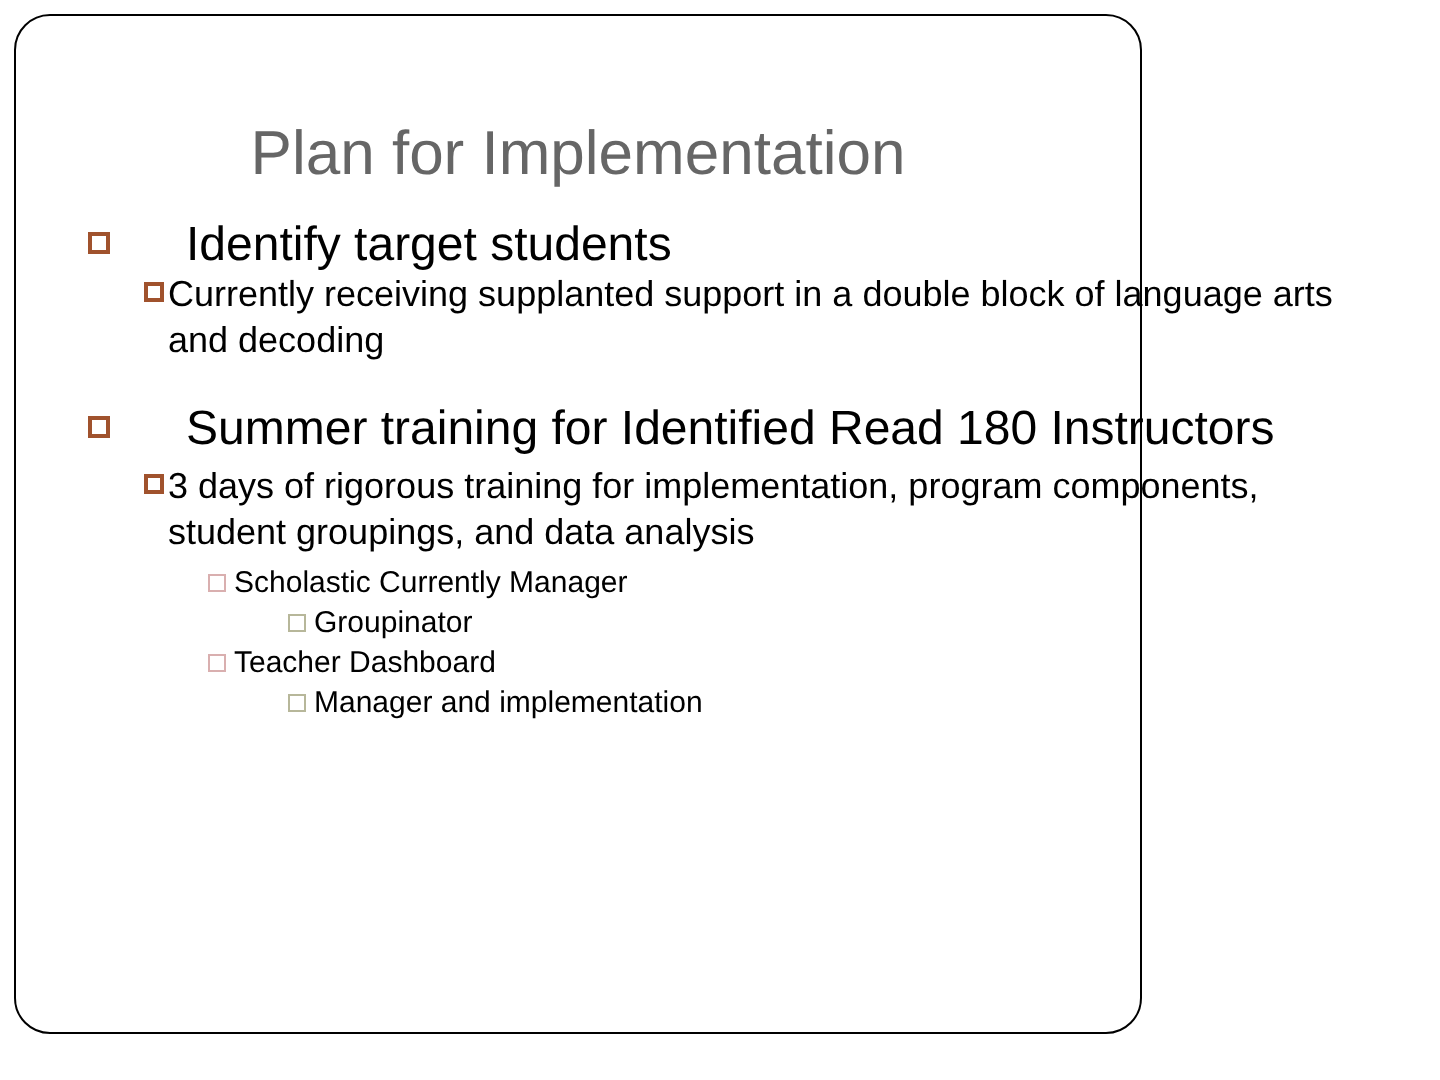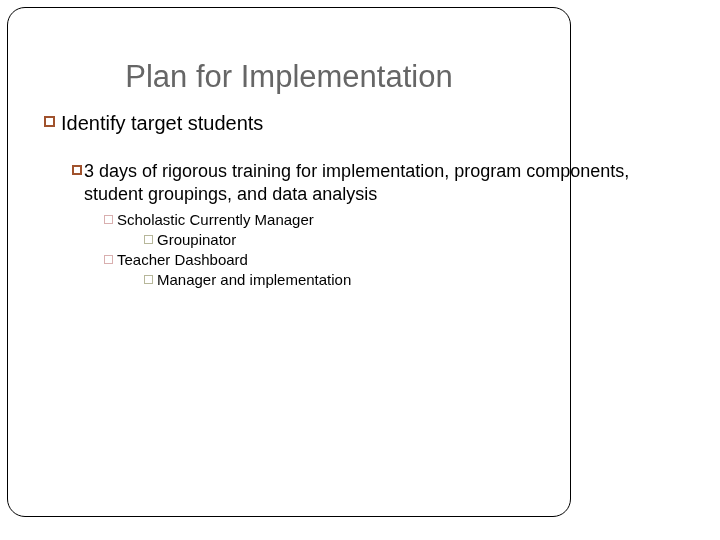--- a/index.html
+++ b/index.html
@@ -51,21 +51,21 @@
     flex: 0 0 auto;
     display: inline-block;
     box-sizing: border-box;
     background: transparent;
   }
   .bullet-text {
     flex: 1 1 auto;
   }
 
   
-  .lvl1 { margin-left: 0px; font-size: 20px; line-height: 26px; }
+  .lvl1 { margin-left: 0px; font-size: 24px; line-height: 26px; gap: 32px; }
   .lvl1 .bullet-mark {
     width: 11px; height: 11px;
     border: 2px solid #A0522D;
     margin: 6px 6px 0 0;
   }
   
   .lvl2 { margin-left: 28px; font-size: 18px; line-height: 23px; }
   .lvl2 .bullet-mark {
     width: 10px; height: 10px;
     border: 2px solid #A0522D;
@@ -97,24 +97,32 @@
   <div class="slide-title">Plan for Implementation</div>
 
   <div class="body-content">
 
     <div class="bullet-row lvl1">
       <span class="bullet-mark"></span>
       <span class="bullet-text">Identify target students</span>
     </div>
 
 
+    <div class="bullet-row lvl2">
+      <span class="bullet-mark"></span>
+      <span class="bullet-text">Currently receiving supplanted support in a double block of language arts and decoding</span>
+    </div>
 
 
     <div class="gap-block"></div>
 
+    <div class="bullet-row lvl1">
+      <span class="bullet-mark"></span>
+      <span class="bullet-text">Summer training for Identified Read 180 Instructors</span>
+    </div>
 
     <div class="gap-small"></div>
 
     <div class="bullet-row lvl2">
       <span class="bullet-mark"></span>
       <span class="bullet-text">3 days of rigorous training for implementation, program components, student groupings, and data analysis</span>
     </div>
 
     <div class="gap-small"></div>
 

